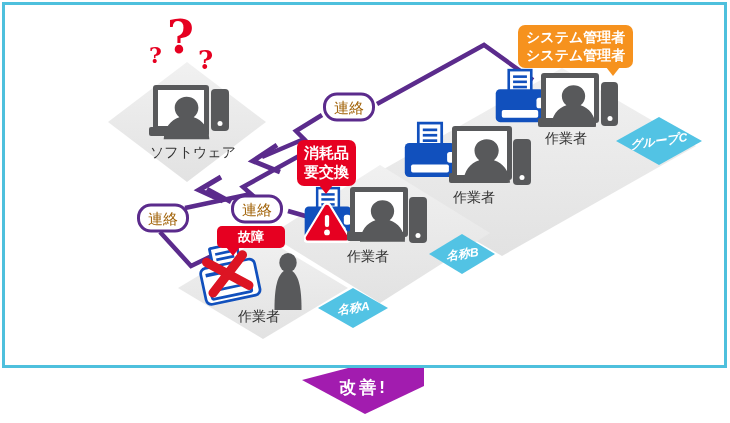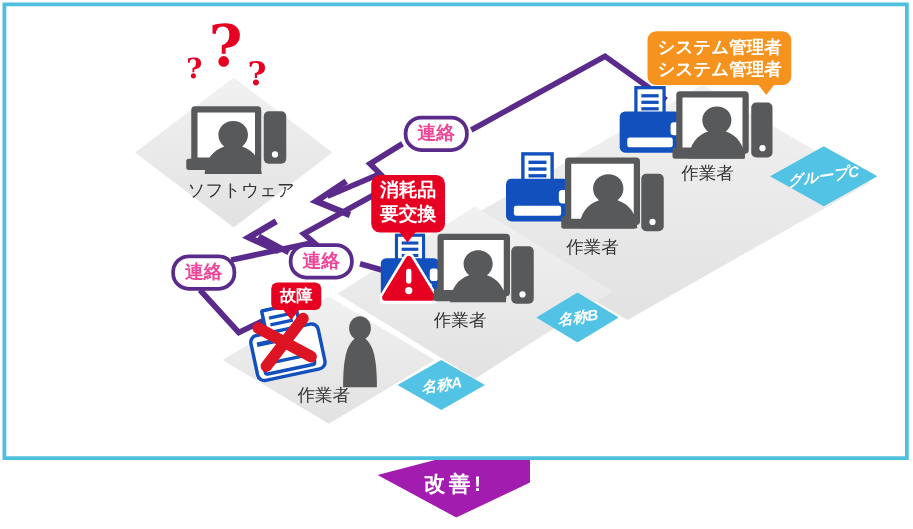--- a/index.html
+++ b/index.html
@@ -16,21 +16,21 @@
   .monitor { position:absolute; background:#fff; border:5px solid #58595B; border-radius:3px; }
   .keyboard { position:absolute; background:#58595B; border-radius:2px; }
   .tower { position:absolute; background:#58595B; border-radius:4px; }
   .tower .dot { position:absolute; left:50%; transform:translateX(-50%); bottom:5px;
                 width:5px; height:5px; background:#fff; border-radius:50%; }
   .person { position:absolute; }
   .icon-label { position:absolute; width:100px; text-align:center; font-size:14px; color:#333; }
 
   
   .contact-badge { position:absolute; transform:translate(-50%,-50%); background:#fff;
-    border:3.5px solid #5B2B8C; border-radius:14px; color:#ec4899; font-weight:bold;
+    border:3.5px solid #5B2B8C; border-radius:14px; color:#a16207; font-weight:normal;
     font-size:15px; line-height:1; padding:4px 8px; z-index:6; white-space:nowrap; }
   .bubble { position:absolute; color:#fff; font-weight:bold; text-align:center;
     border-radius:7px; z-index:6; line-height:1.25; white-space:nowrap; }
   .bubble.red { background:#E60021;text-align:right; }
   .bubble.orange { background:#F6921E; }
   .tail { position:absolute; width:0; height:0; border-left:7px solid transparent;
     border-right:7px solid transparent; }
   .tail.red { border-top:9px solid #E60021; }
   .tail.orange { border-top:9px solid #F6921E; }
 
@@ -212,21 +212,21 @@
   <div class="bubble orange" style="left:518px; top:25px; padding:4px 8px; font-size:14px;">
     <div>システム管理者</div>
     <div>システム管理者</div>
     <span class="tail orange" style="left:88px; bottom:-8px;"></span>
   </div>
   <div class="bubble red" style="left:297px; top:140px; padding:4px 7px; font-size:15px;">
     <div>消耗品</div>
     <div>要交換</div>
     <span class="tail red" style="left:22px; bottom:-8px;"></span>
   </div>
-  <div class="bubble red" style="left:217px; top:226px; padding:3px 7px; font-size:13px; border-radius:5px;">
+  <div class="bubble red" style="left:217px; top:226px; padding:3px 21px; font-size:13px; border-radius:5px;">
     <div>故障</div>
     <span class="tail red" style="left:9px; bottom:-8px;"></span>
   </div>
 
   <div class="banner">
     <span>改善!</span>
   </div>
 </div>
 
 </body></html>

